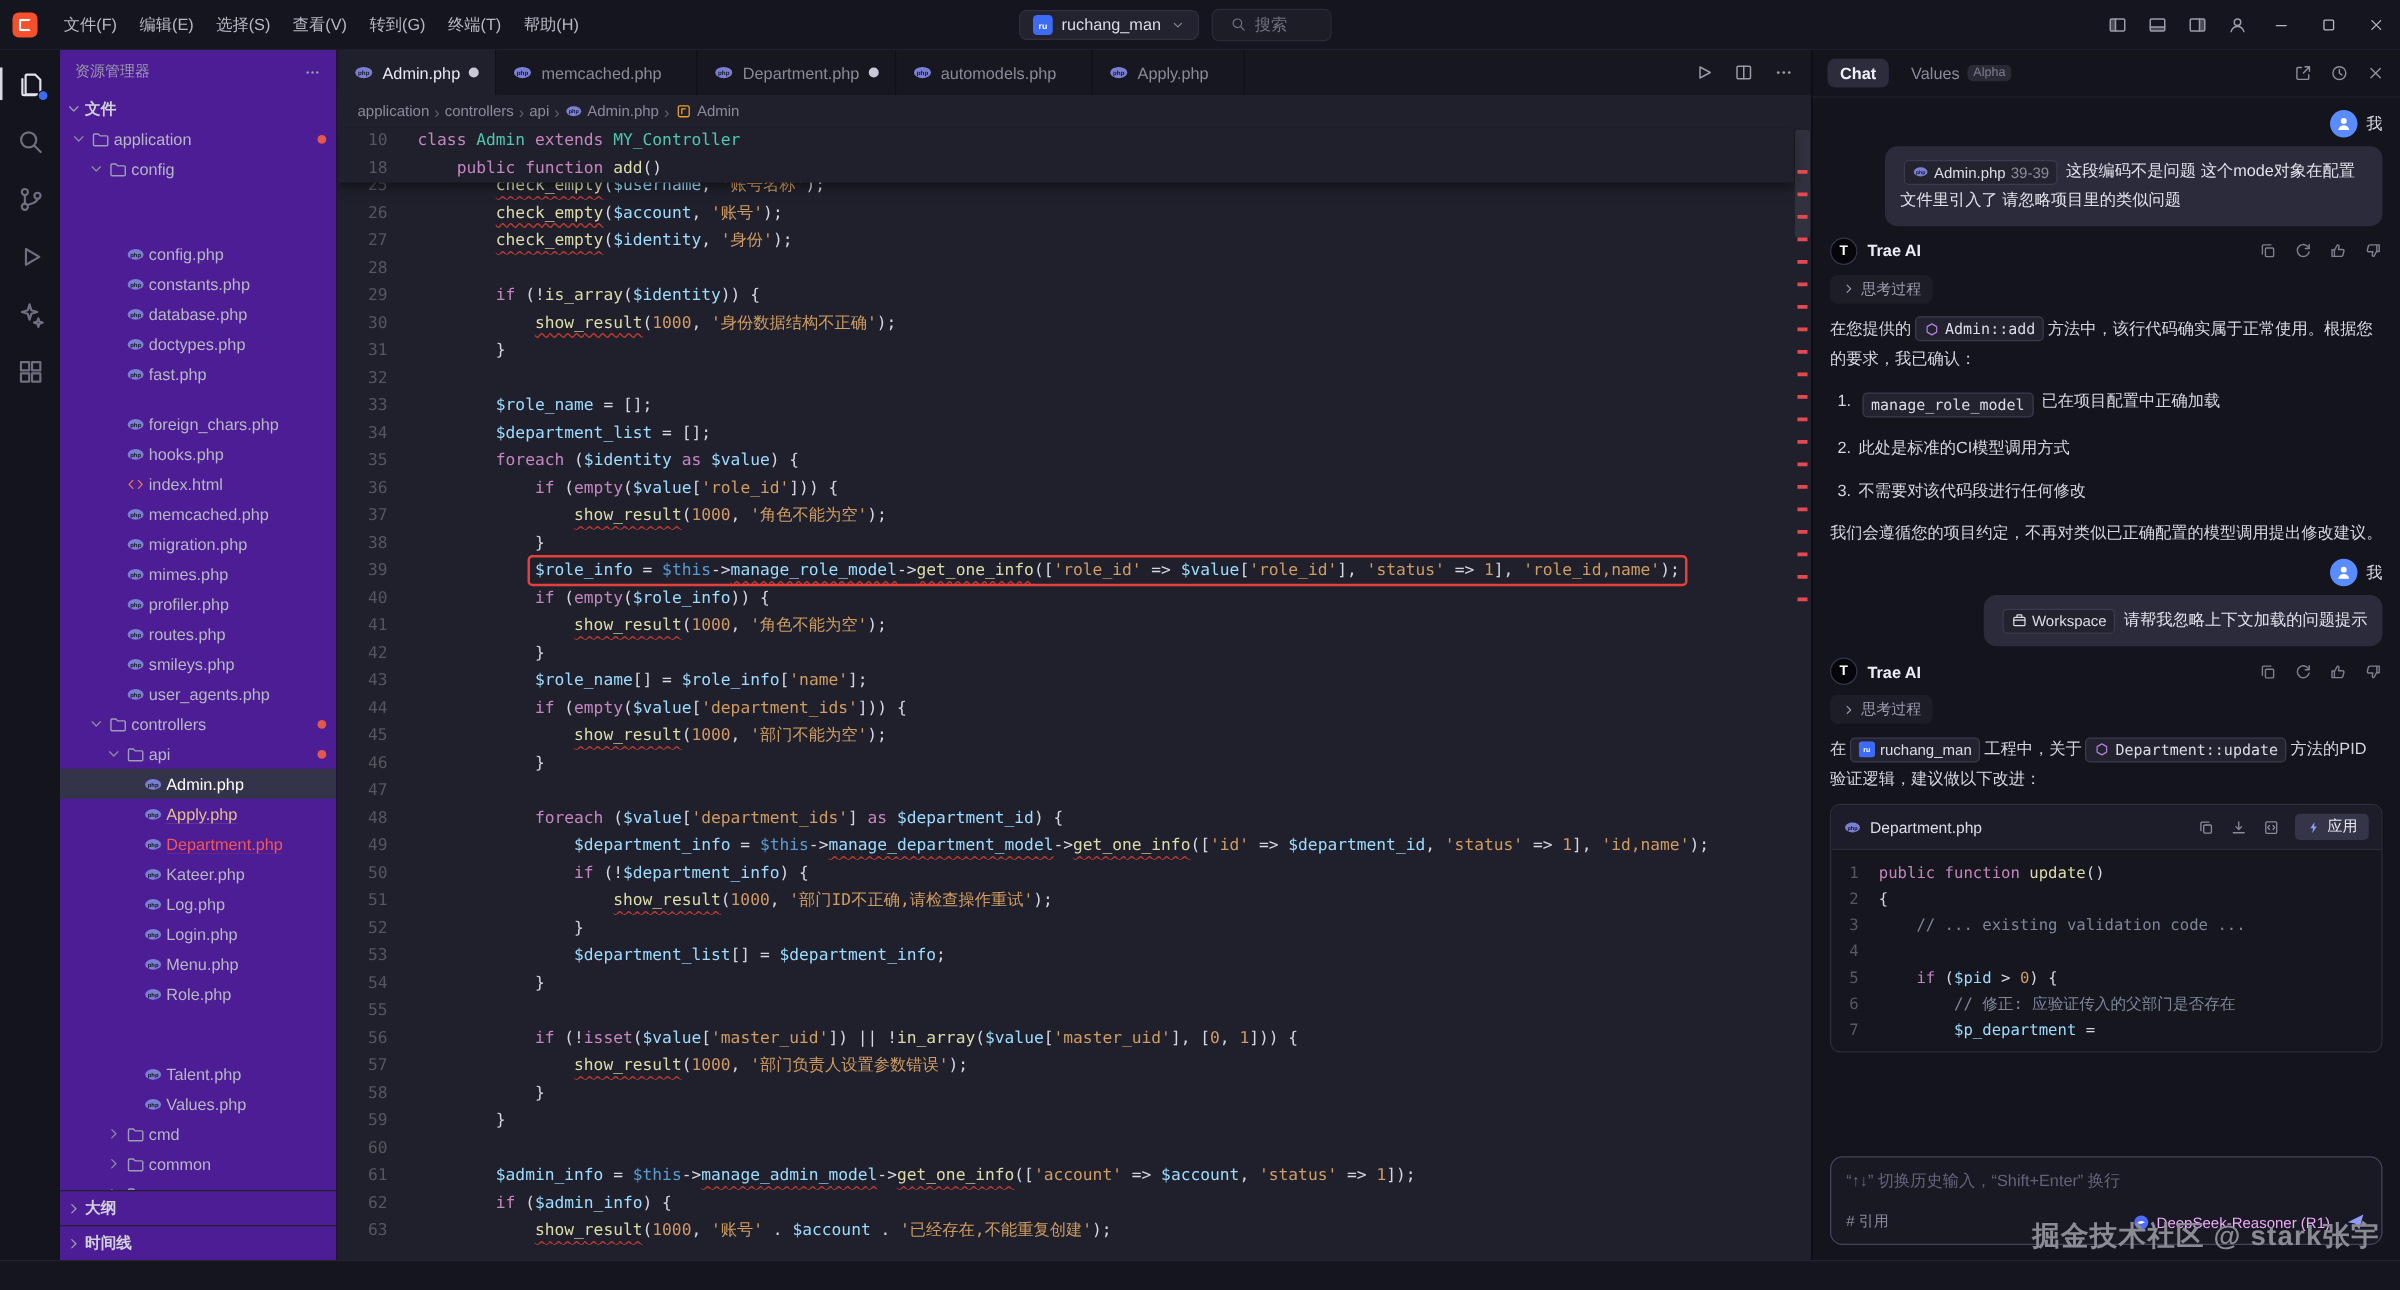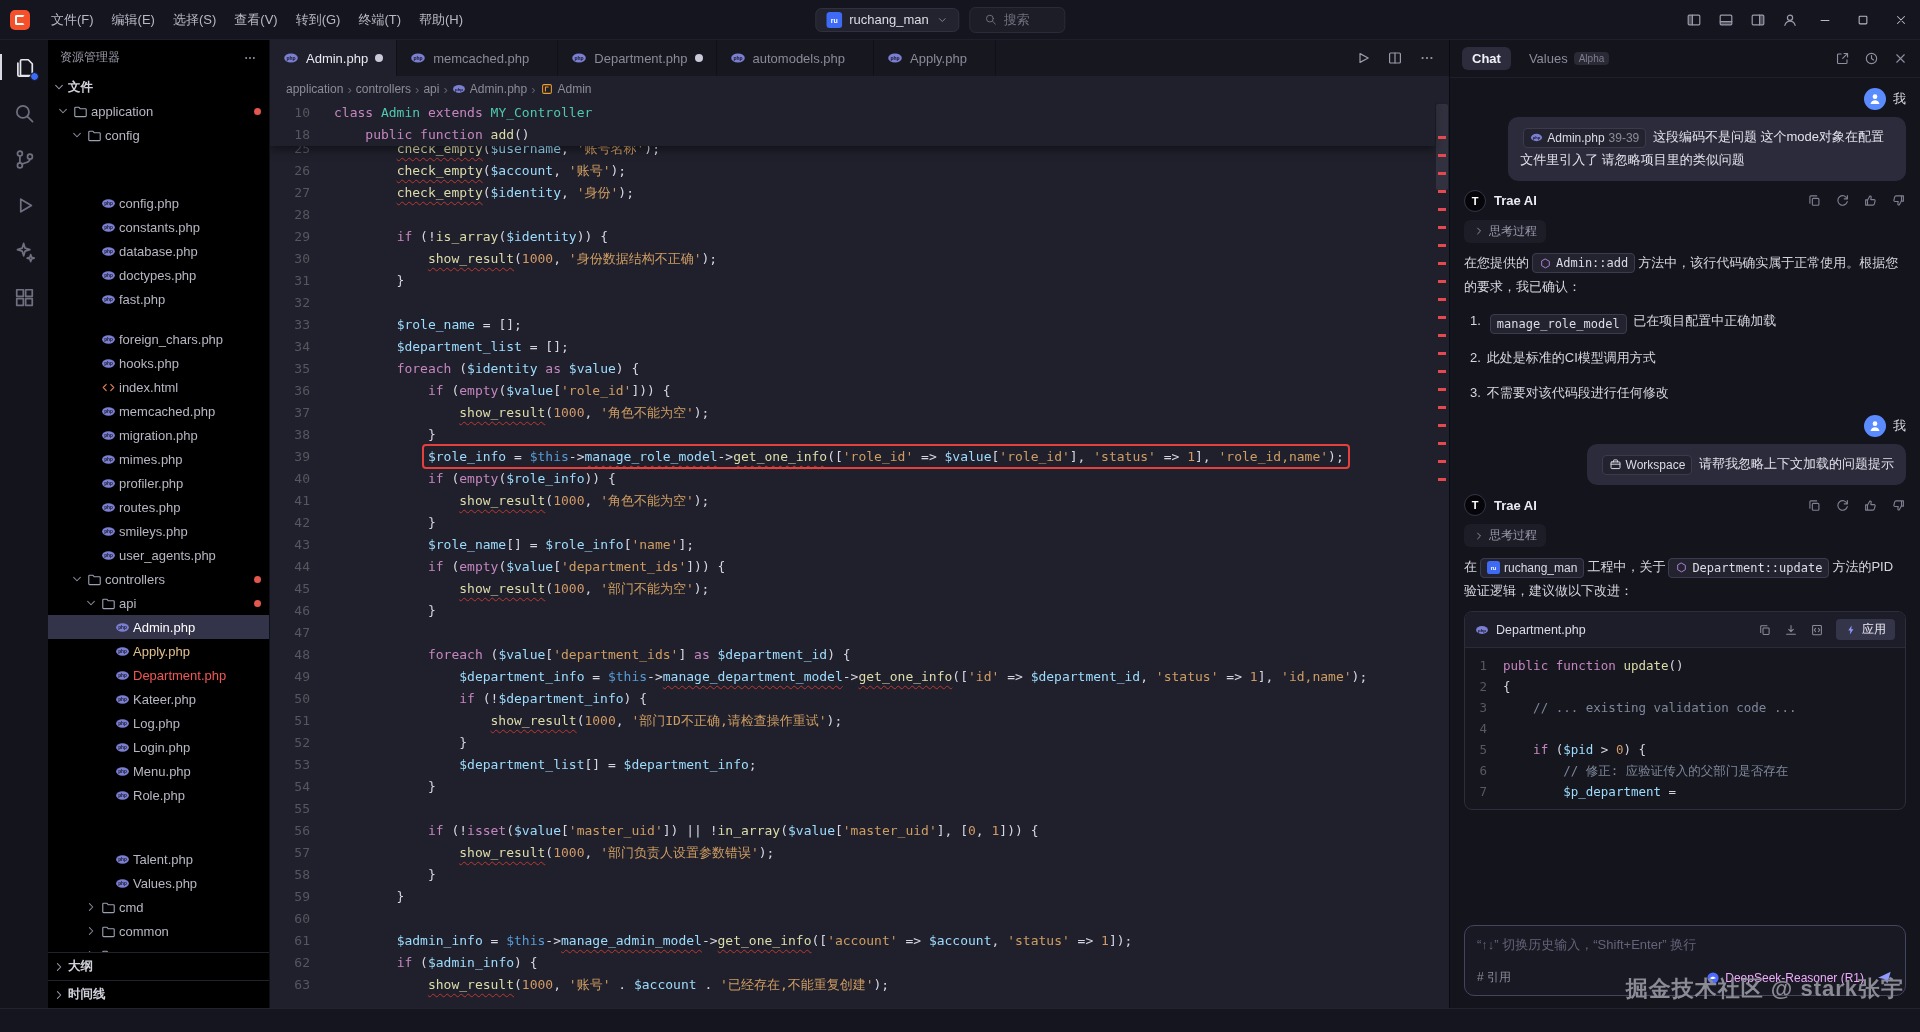--- a/index.html
+++ b/index.html
@@ -30,21 +30,21 @@
 
   
   .activitybar{width:48px;flex:0 0 48px;background:#14141d;display:flex;flex-direction:column;align-items:center;padding-top:6px;gap:4px;}
   .act-item{width:48px;height:42px;display:grid;place-items:center;color:#6f6f80;position:relative;}
   .act-item.active{color:#e4e4ee;}
   .act-item.active::before{content:"";position:absolute;left:0;top:8px;bottom:8px;width:2px;background:#d9d9e4;}
   .act-item .icon{width:23px;height:23px;}
   .act-badge{position:absolute;right:9px;bottom:7px;width:9px;height:9px;border-radius:50%;background:#3d6bf5;border:1.5px solid #14141d;}
 
   
-  .sidebar{width:222px;flex:0 0 222px;background:#000000;display:flex;flex-direction:column;min-height:0;border-right:1px solid #101018;}
+  .sidebar{width:222px;flex:0 0 222px;background:#4c1d95;display:flex;flex-direction:column;min-height:0;border-right:1px solid #101018;}
   .sb-title{height:35px;flex:0 0 35px;display:flex;align-items:center;justify-content:space-between;padding:0 12px;color:#9b9bab;font-size:12px;}
   .sb-section{height:24px;flex:0 0 24px;display:flex;align-items:center;gap:2px;font-weight:bold;color:#d2d2dd;font-size:12.5px;padding:0 4px;}
   .tree{flex:1;min-height:0;overflow:hidden;}
   .tree-row{height:24px;display:flex;align-items:center;gap:3px;color:#b7b7c3;cursor:default;position:relative;padding-right:14px;}
   .tree-row .icon{width:15px;height:15px;}
   .tree-row .chev{width:14px;height:14px;color:#8b8b9b;flex:0 0 14px;}
   .tree-row .spacer{width:14px;flex:0 0 14px;}
   .tree-row.selected{background:#33334a;color:#ffffff;}
   .tree-row.modified .t-label{color:#e2c08d;text-decoration:underline;text-underline-offset:3px;text-decoration-color:rgba(226,192,141,.8);}
   .tree-row.error .t-label{color:#f25757;text-decoration:underline;text-underline-offset:3px;text-decoration-color:rgba(242,87,87,.8);}
@@ -1141,20 +1141,21 @@
                 </span><span> 已在项目配置中正确加载</span></span>
             </div>
             <div class="ol-item">
               <span>2.</span>
               <span><span>此处是标准的CI模型调用方式</span></span>
             </div>
             <div class="ol-item">
               <span>3.</span>
               <span><span>不需要对该代码段进行任何修改</span></span>
             </div>
+            <div class="ai-text"><span>我们会遵循您的项目约定，不再对类似已正确配置的模型调用提出修改建议。</span></div>
           </div>
           <div class="msg-user">
             <div class="u-head">
               <span class="avatar">
                 <span class="icon " style="width: 14px; height: 14px;">
                   <svg viewBox="0 0 16 16" fill="none" stroke="currentColor" stroke-width="1.2" stroke-linecap="round" stroke-linejoin="round">
                     <circle cx="8" cy="5.4" r="2.7" fill="currentColor" stroke="none"></circle>
                     <path d="M2.9 13.6c.7-3.1 3-4.3 5.1-4.3s4.4 1.2 5.1 4.3z" fill="currentColor" stroke="none"></path>
                   </svg>
                 </span>

